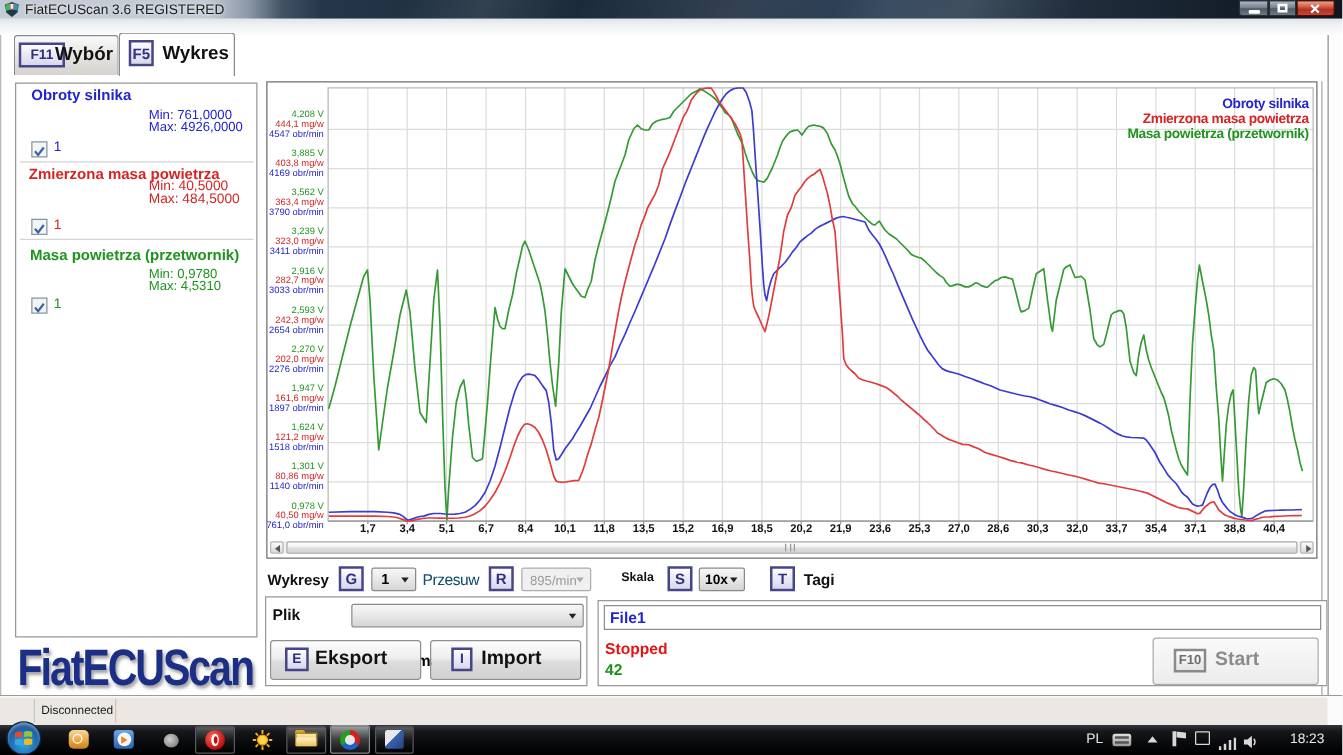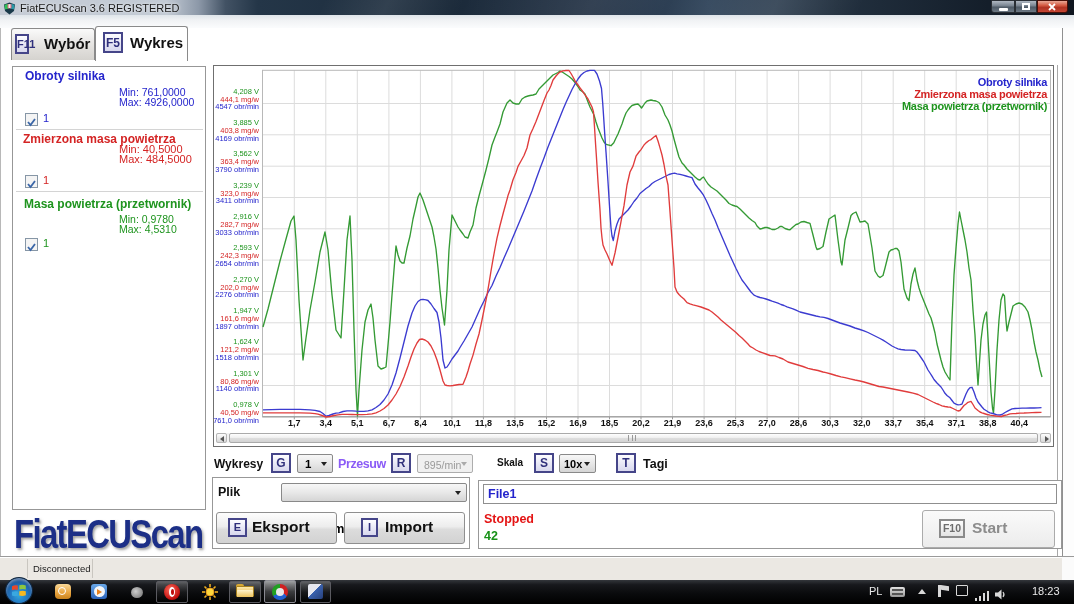--- a/index.html
+++ b/index.html
@@ -37,21 +37,21 @@
 <div class="abs" style="left:0;top:15px;width:1074px;height:13px;background:linear-gradient(180deg,#dfe5ea 0%,#f0f2f4 40%,#fbfcfd 100%);"></div>
 
 <div class="abs" style="left:0;top:28px;width:1px;height:529px;background:#b8b8b8;"></div>
 
 <div class="abs" style="left:1063px;top:28px;width:11px;height:529px;background:#fdfdfd;"></div>
 <div class="abs" style="left:1057px;top:65px;width:1px;height:491px;background:#a8a8a8;"></div>
 <div class="abs" style="left:1062px;top:28px;width:1px;height:529px;background:#909090;"></div>
 
 <div class="abs" style="left:11px;top:28px;width:84px;height:32px;background:linear-gradient(180deg,#fafafa 0%,#e2e0dd 60%,#d5d3cf 100%);border:1px solid #8a8a8a;border-bottom:none;border-radius:3px 3px 0 0;"></div>
 <div class="abs" style="left:95px;top:26px;width:93px;height:35px;background:#ffffff;border:1px solid #8a8a8a;border-bottom:none;border-radius:3px 3px 0 0;"></div>
-<div class="keybox" style="left:15px;top:34px;width:14px;height:20px;font-size:11px;line-height:17px;">F11</div>
+<div class="keybox" style="left:15px;top:34px;width:37px;height:20px;font-size:11px;line-height:17px;">F11</div>
 <div class="abs" style="left:44px;top:35px;font-size:15px;font-weight:bold;color:#111;">Wybór</div>
 <div class="keybox" style="left:103px;top:32px;width:20px;height:21px;font-size:12px;line-height:18px;">F5</div>
 <div class="abs" style="left:130px;top:34px;font-size:15px;font-weight:bold;color:#111;">Wykres</div>
 
 <div class="abs" style="left:12px;top:66px;width:194px;height:444px;background:#fff;border:1px solid #979797;"></div>
 <div class="abs" style="left:25px;top:69px;font-size:12px;font-weight:bold;color:#2424cc;">Obroty silnika</div>
 <div class="abs" style="left:119px;top:87px;font-size:10.5px;line-height:10.3px;color:#2424cc;">Min: 761,0000<br>Max: 4926,0000</div>
 <div class="abs" style="left:25px;top:113px;width:13px;height:13px;background:#f4f4f4;border:1px solid #8696a6;"><svg width="11" height="11" viewBox="0 0 11 11">
       <path d="M2 5 L4.5 8 L9 2" stroke="#3a66a8" stroke-width="1.8" fill="none"></path>
     </svg></div>
@@ -160,21 +160,21 @@
 <div class="abs" style="left:628px;top:435px;width:8px;height:6px;border-left:1px solid #999;border-right:1px solid #999;">
     <div style="position:absolute;left:3px;top:0;width:1px;height:6px;background:#999;"></div>
   </div>
 
 <div class="abs" style="left:214px;top:457px;font-size:12px;font-weight:bold;color:#111;">Wykresy</div>
 <div class="keybox" style="left:271px;top:453px;width:20px;height:20px;font-size:12px;line-height:16px;">G</div>
 <div class="drop" style="left:297px;top:454px;width:36px;height:19px;">
     <span style="position:absolute;left:7px;top:3px;font-size:11.5px;font-weight:bold;">1</span>
     <span class="arrow"></span>
   </div>
-<div class="abs" style="left:338px;top:457px;font-size:12.5px;font-weight:bold;color:#8b5cf6;letter-spacing:-0.4px;">Przesuw</div>
+<div class="abs" style="left:338px;top:457px;font-size:12.5px;font-weight:normal;color:#0c4a6e;letter-spacing:-0.4px;">Przesuw</div>
 <div class="keybox" style="left:391px;top:453px;width:20px;height:20px;font-size:12px;line-height:16px;">R</div>
 <div class="drop" style="left:417px;top:454px;width:56px;height:19px;background:#f0f0f0;border-color:#adadad;">
     <span style="position:absolute;left:6px;top:3.5px;font-size:10.5px;color:#9a9a9a;">895/min</span>
     <span class="arrow" style="border-top-color:#aaa;"></span>
   </div>
 <div class="abs" style="left:497px;top:457px;font-size:10px;font-weight:bold;color:#111;">Skala</div>
 <div class="keybox" style="left:534px;top:453px;width:20px;height:20px;font-size:12px;line-height:16px;">S</div>
 <div class="drop" style="left:559px;top:454px;width:37px;height:19px;">
     <span style="position:absolute;left:4px;top:3px;font-size:11px;font-weight:bold;">10x</span>
     <span class="arrow"></span>

